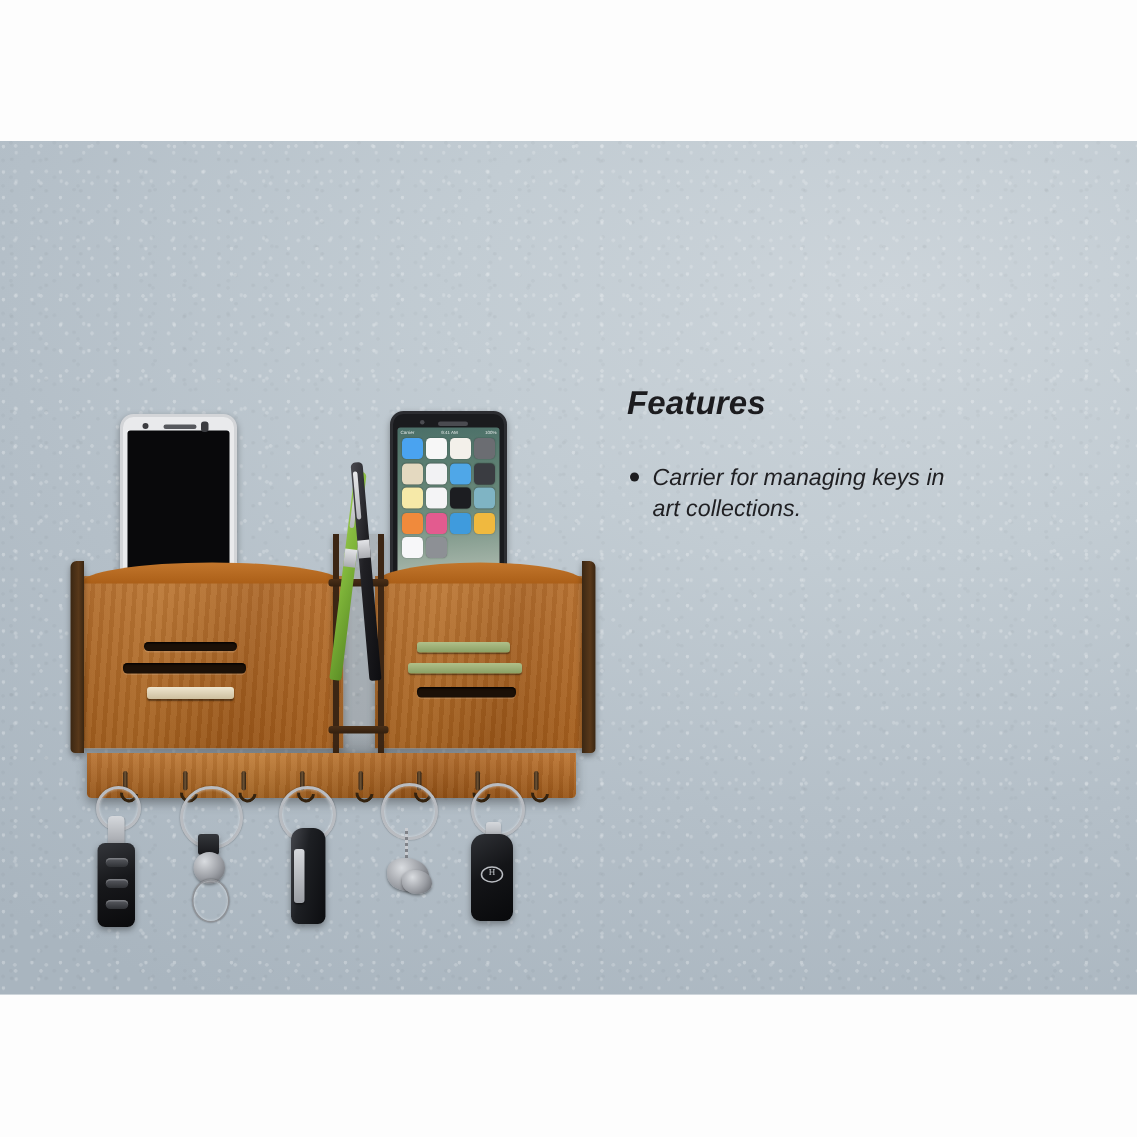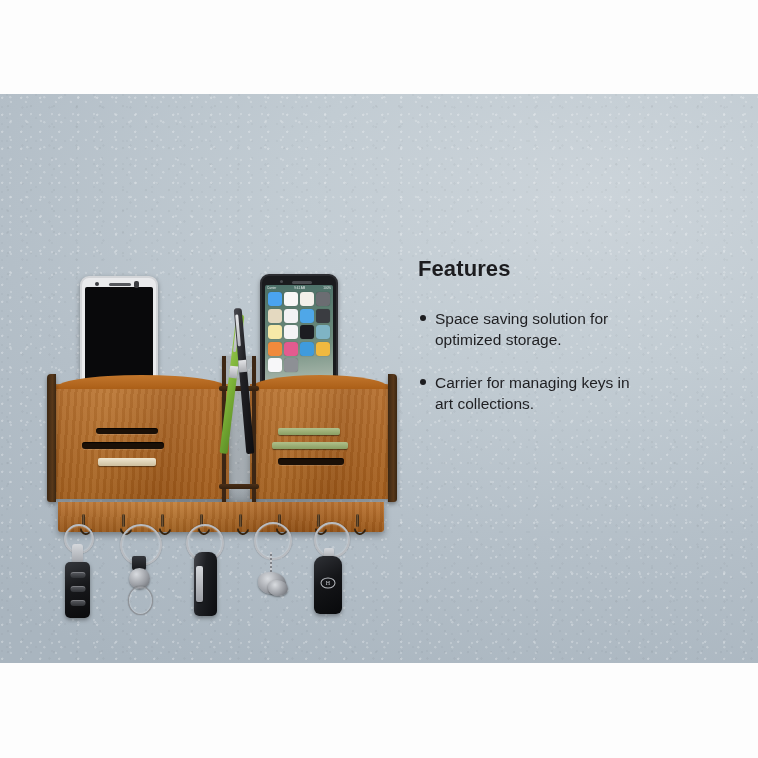--- a/index.html
+++ b/index.html
@@ -55,20 +55,21 @@
       radial-gradient(circle at 25% 5%, rgba(0,0,0,.05) 0 1px, transparent 1.4px);
     background-size: 19px 17px, 23px 21px, 17px 25px, 27px 19px, 21px 23px, 25px 17px, 15px 19px, 29px 23px;
   }
 
   
   #features {
     position: absolute;
     left: 418px;
     top: 162px;
     width: 300px;
+    font-style: italic;
   }
   #features h1 {
     margin: 0 0 26px 0;
     font-size: 22px;
     font-weight: bold;
     color: #1c1c1f;
     letter-spacing: .1px;
   }
   .feat-item {
     display: flex;
@@ -447,24 +448,20 @@
 
 <div id="page">
 
   <div id="photo">
     <div class="wall"></div>
     <div class="wall-texture"></div>
 
     <div id="features">
       <h1>Features</h1>
 
-      <div class="feat-item">
-        <div class="feat-bullet"></div>
-        <div class="feat-text">Space saving solution for optimized storage.</div>
-      </div>
 
       <div class="feat-item">
         <div class="feat-bullet"></div>
         <div class="feat-text">Carrier for managing keys in art collections.</div>
       </div>
     </div>
 
     <div id="organizer">
 
       <div class="shadow-blob" style="left:0px; top:214px; width:348px; height:40px;"></div>

